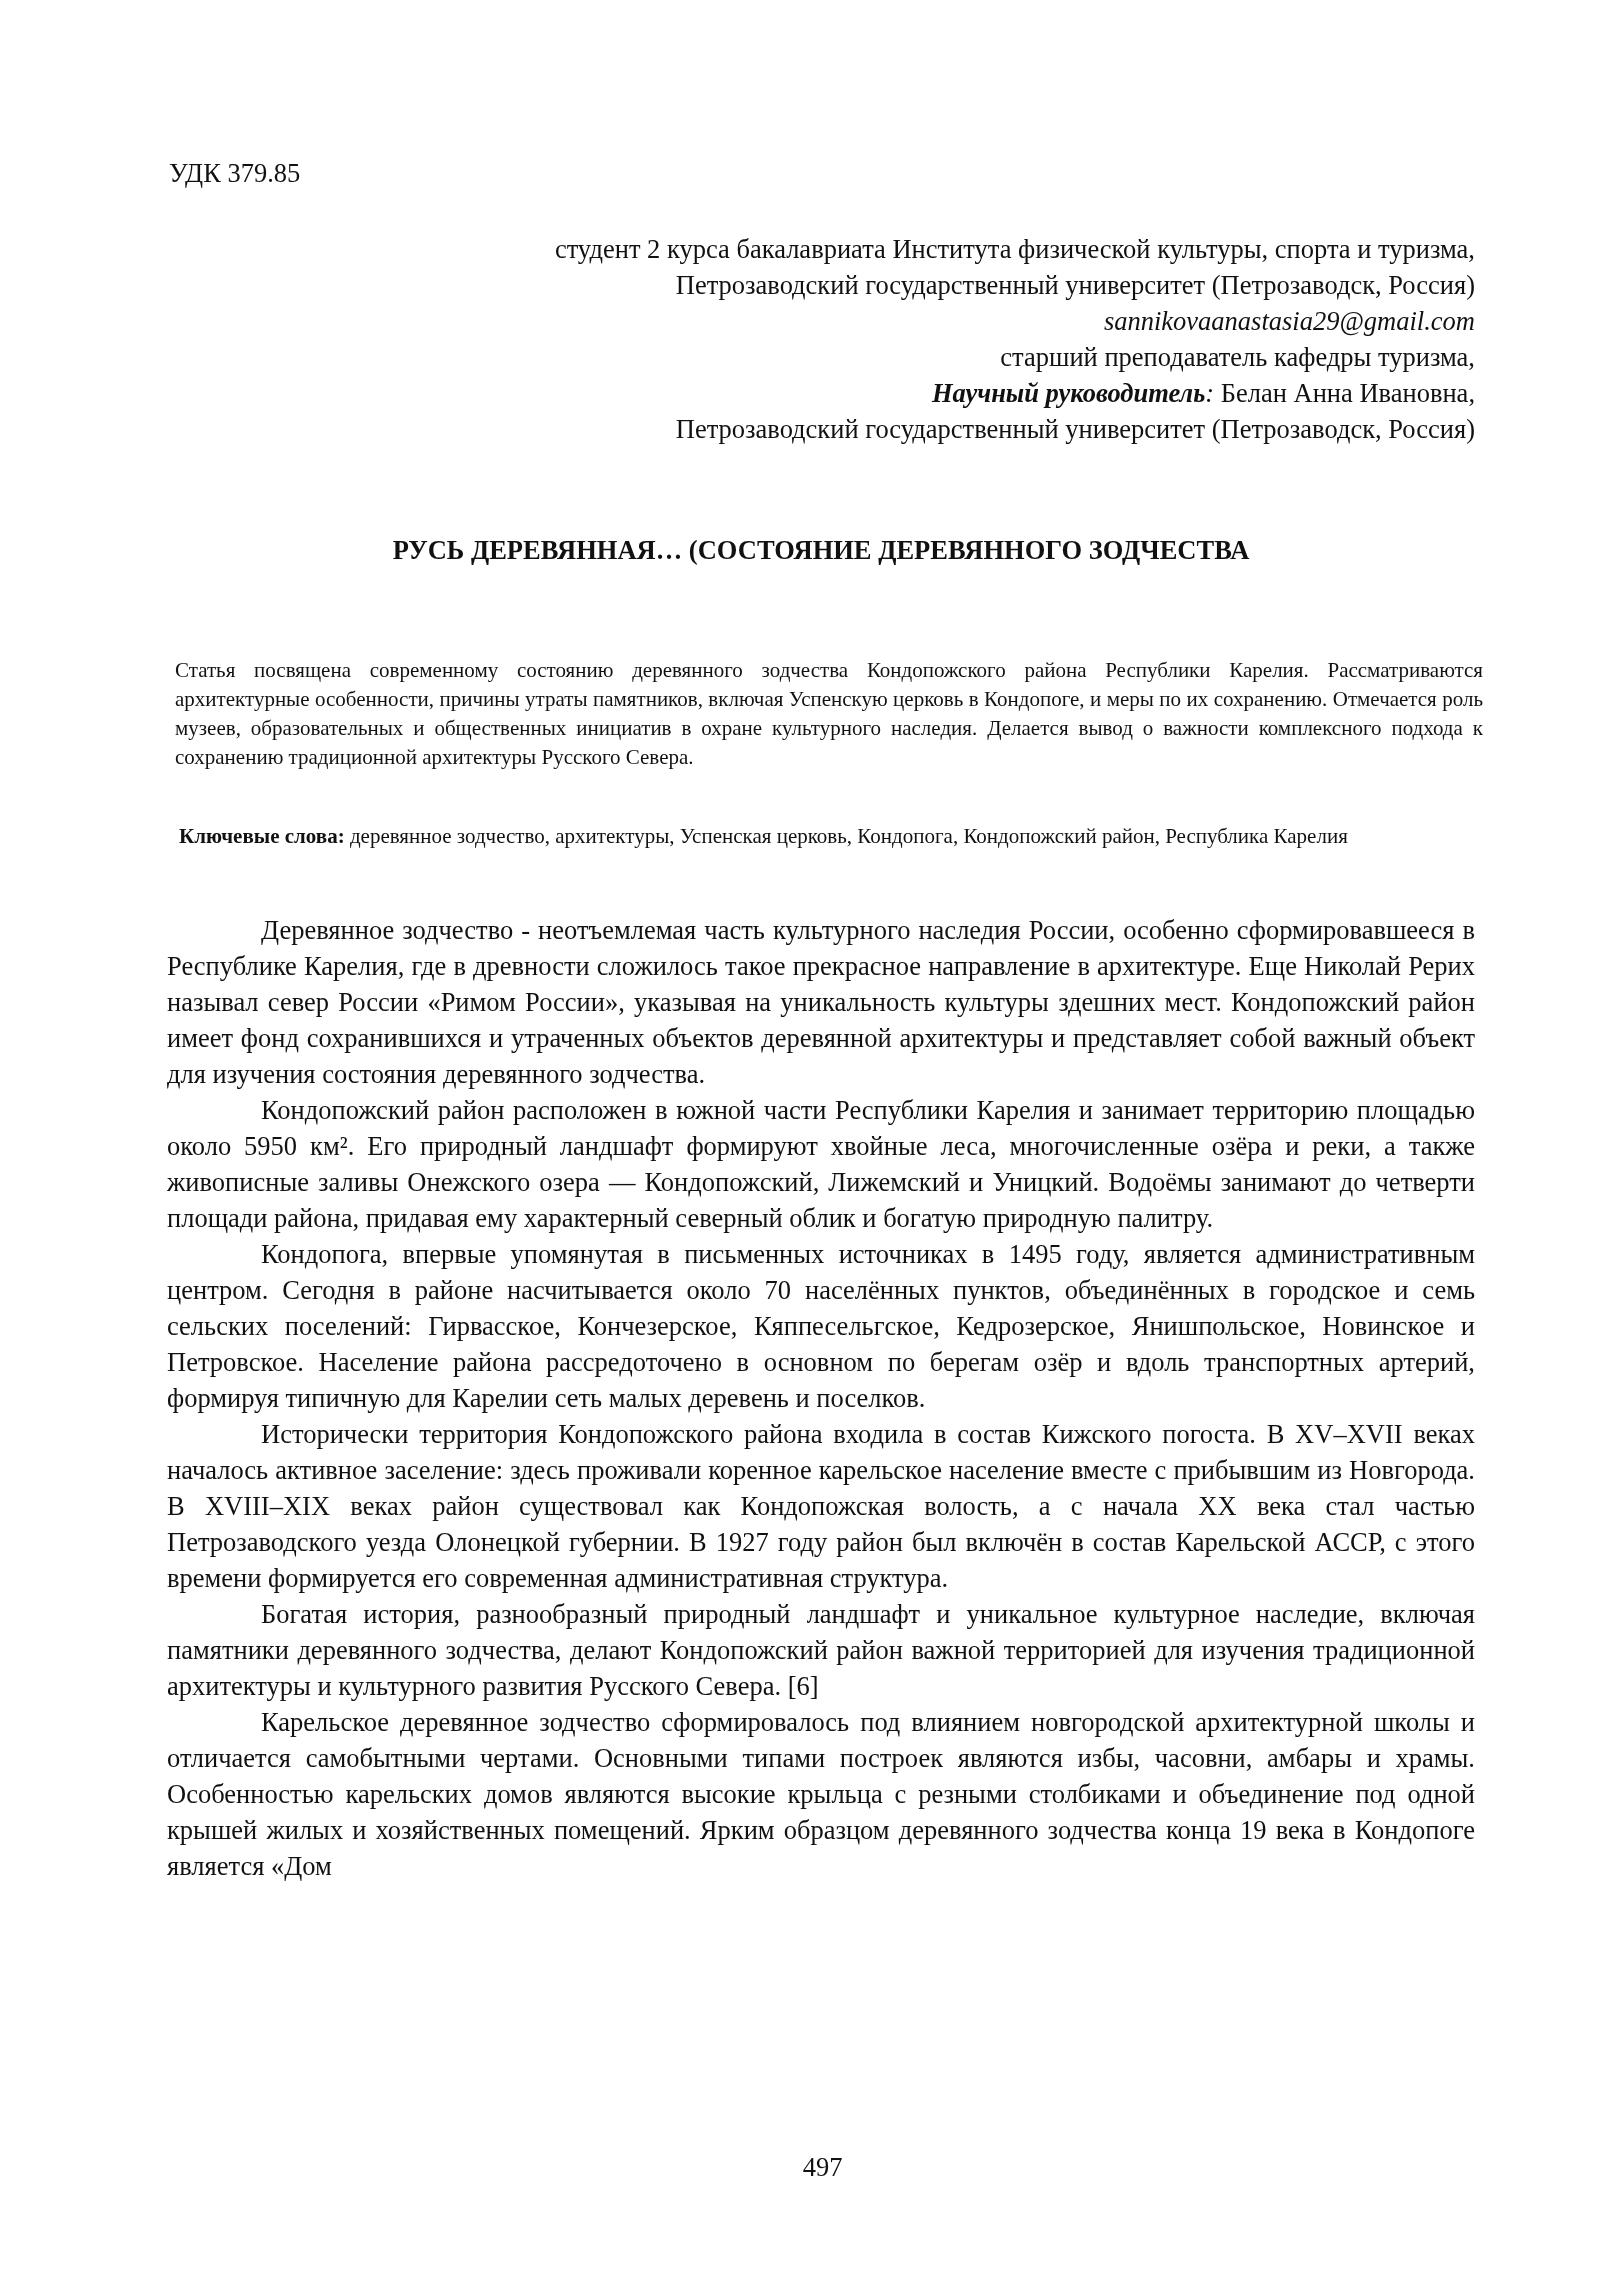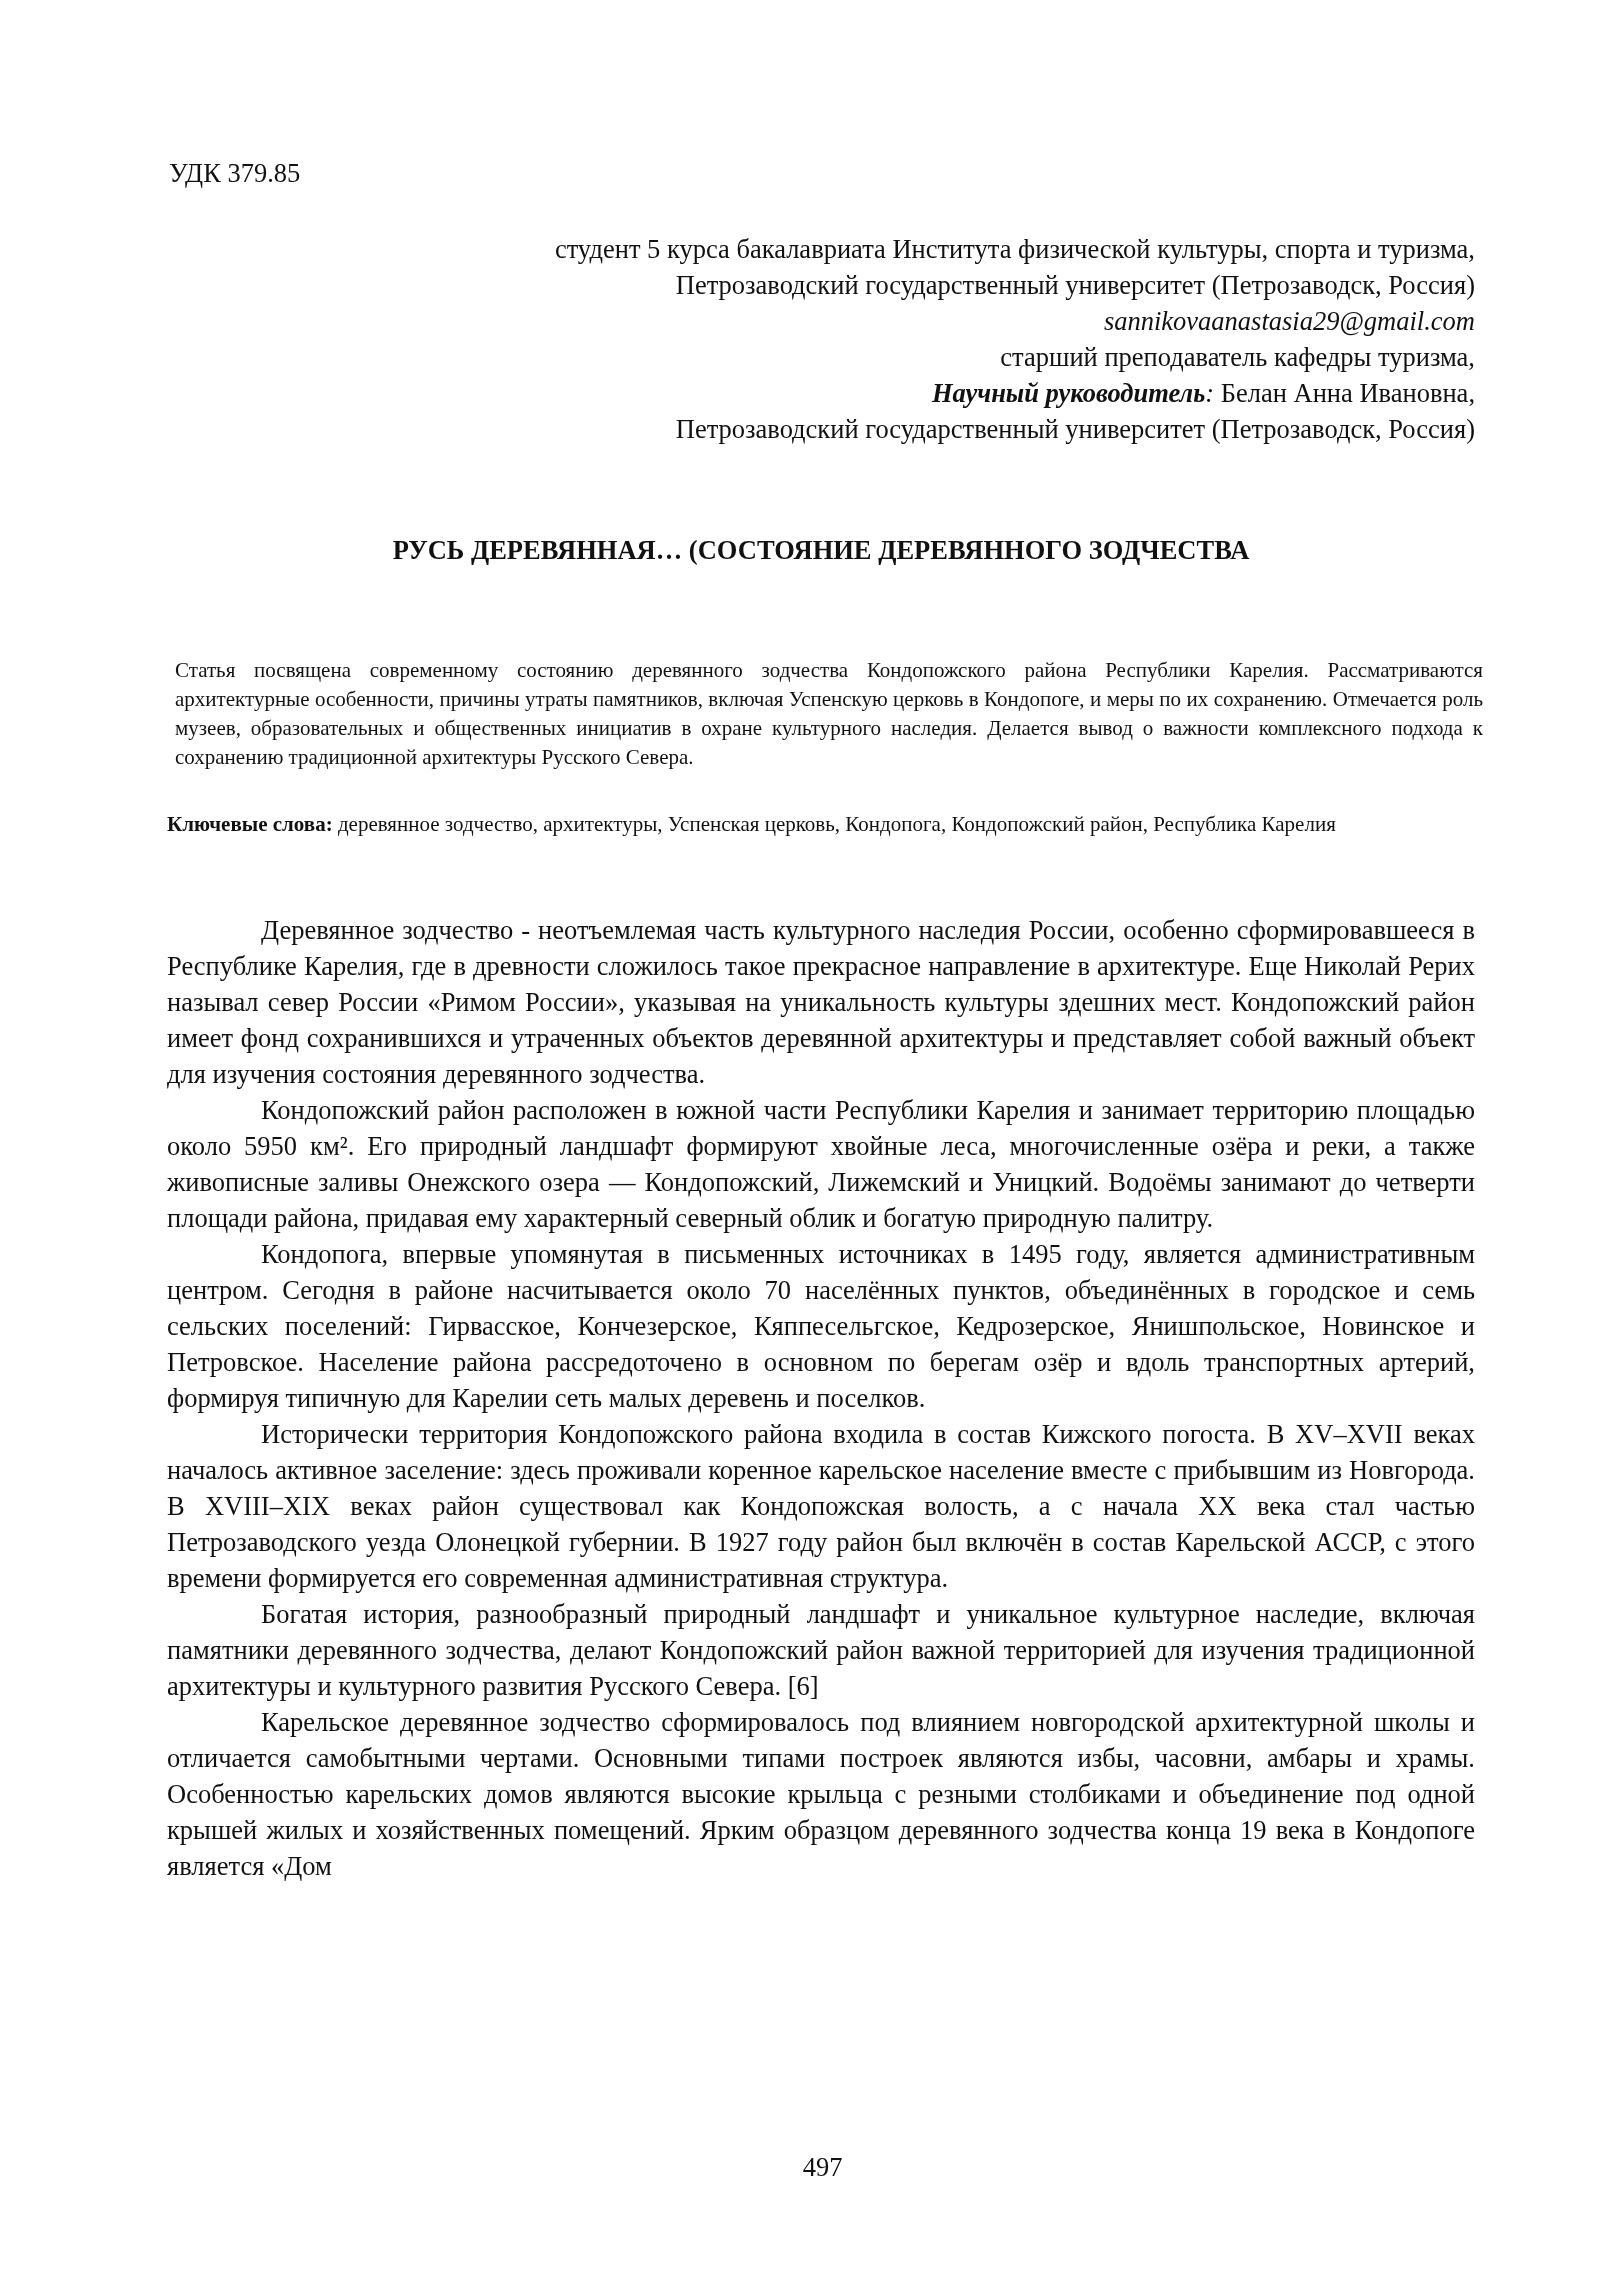--- a/index.html
+++ b/index.html
@@ -71,21 +71,21 @@
     margin: 8px;
   }
   .keywords {
     position: absolute;
     left: 155px;
     top: 810px;
     width: 1308px;
     font-size: 21px;
     line-height: 29px;
     text-align: justify;
-    margin: 0;
+    margin: 12px;
   }
   .keywords-label { font-weight: bold; }
 
   .body-text {
     position: absolute;
     left: 155px;
     top: 912px;
     width: 1308px;
     font-size: 26.5px;
     line-height: 36px;
@@ -106,21 +106,21 @@
   }
 </style>
 </head>
 <body>
 
 <div class="page">
 
   <div class="udk">УДК 379.85</div>
 
   <div class="author-block">
-    <span class="line">студент 5 курса бакалавриата Института физической культуры, спорта и туризма,</span>
+    <span class="line">студент 2 курса бакалавриата Института физической культуры, спорта и туризма,</span>
     <span class="line">Петрозаводский государственный университет (Петрозаводск, Россия)</span>
     <span class="line email">sannikovaanastasia29@gmail.com</span>
     <span class="line">старший преподаватель кафедры туризма,</span>
     <span class="line"><span class="advisor-label">Научный руководитель</span><span class="email">:</span><span> Белан Анна Ивановна,</span></span>
     <span class="line">Петрозаводский государственный университет (Петрозаводск, Россия)</span>
   </div>
 
   <h1 class="title">
     <span class="line">РУСЬ ДЕРЕВЯННАЯ… (СОСТОЯНИЕ ДЕРЕВЯННОГО ЗОДЧЕСТВА</span>
   </h1>

